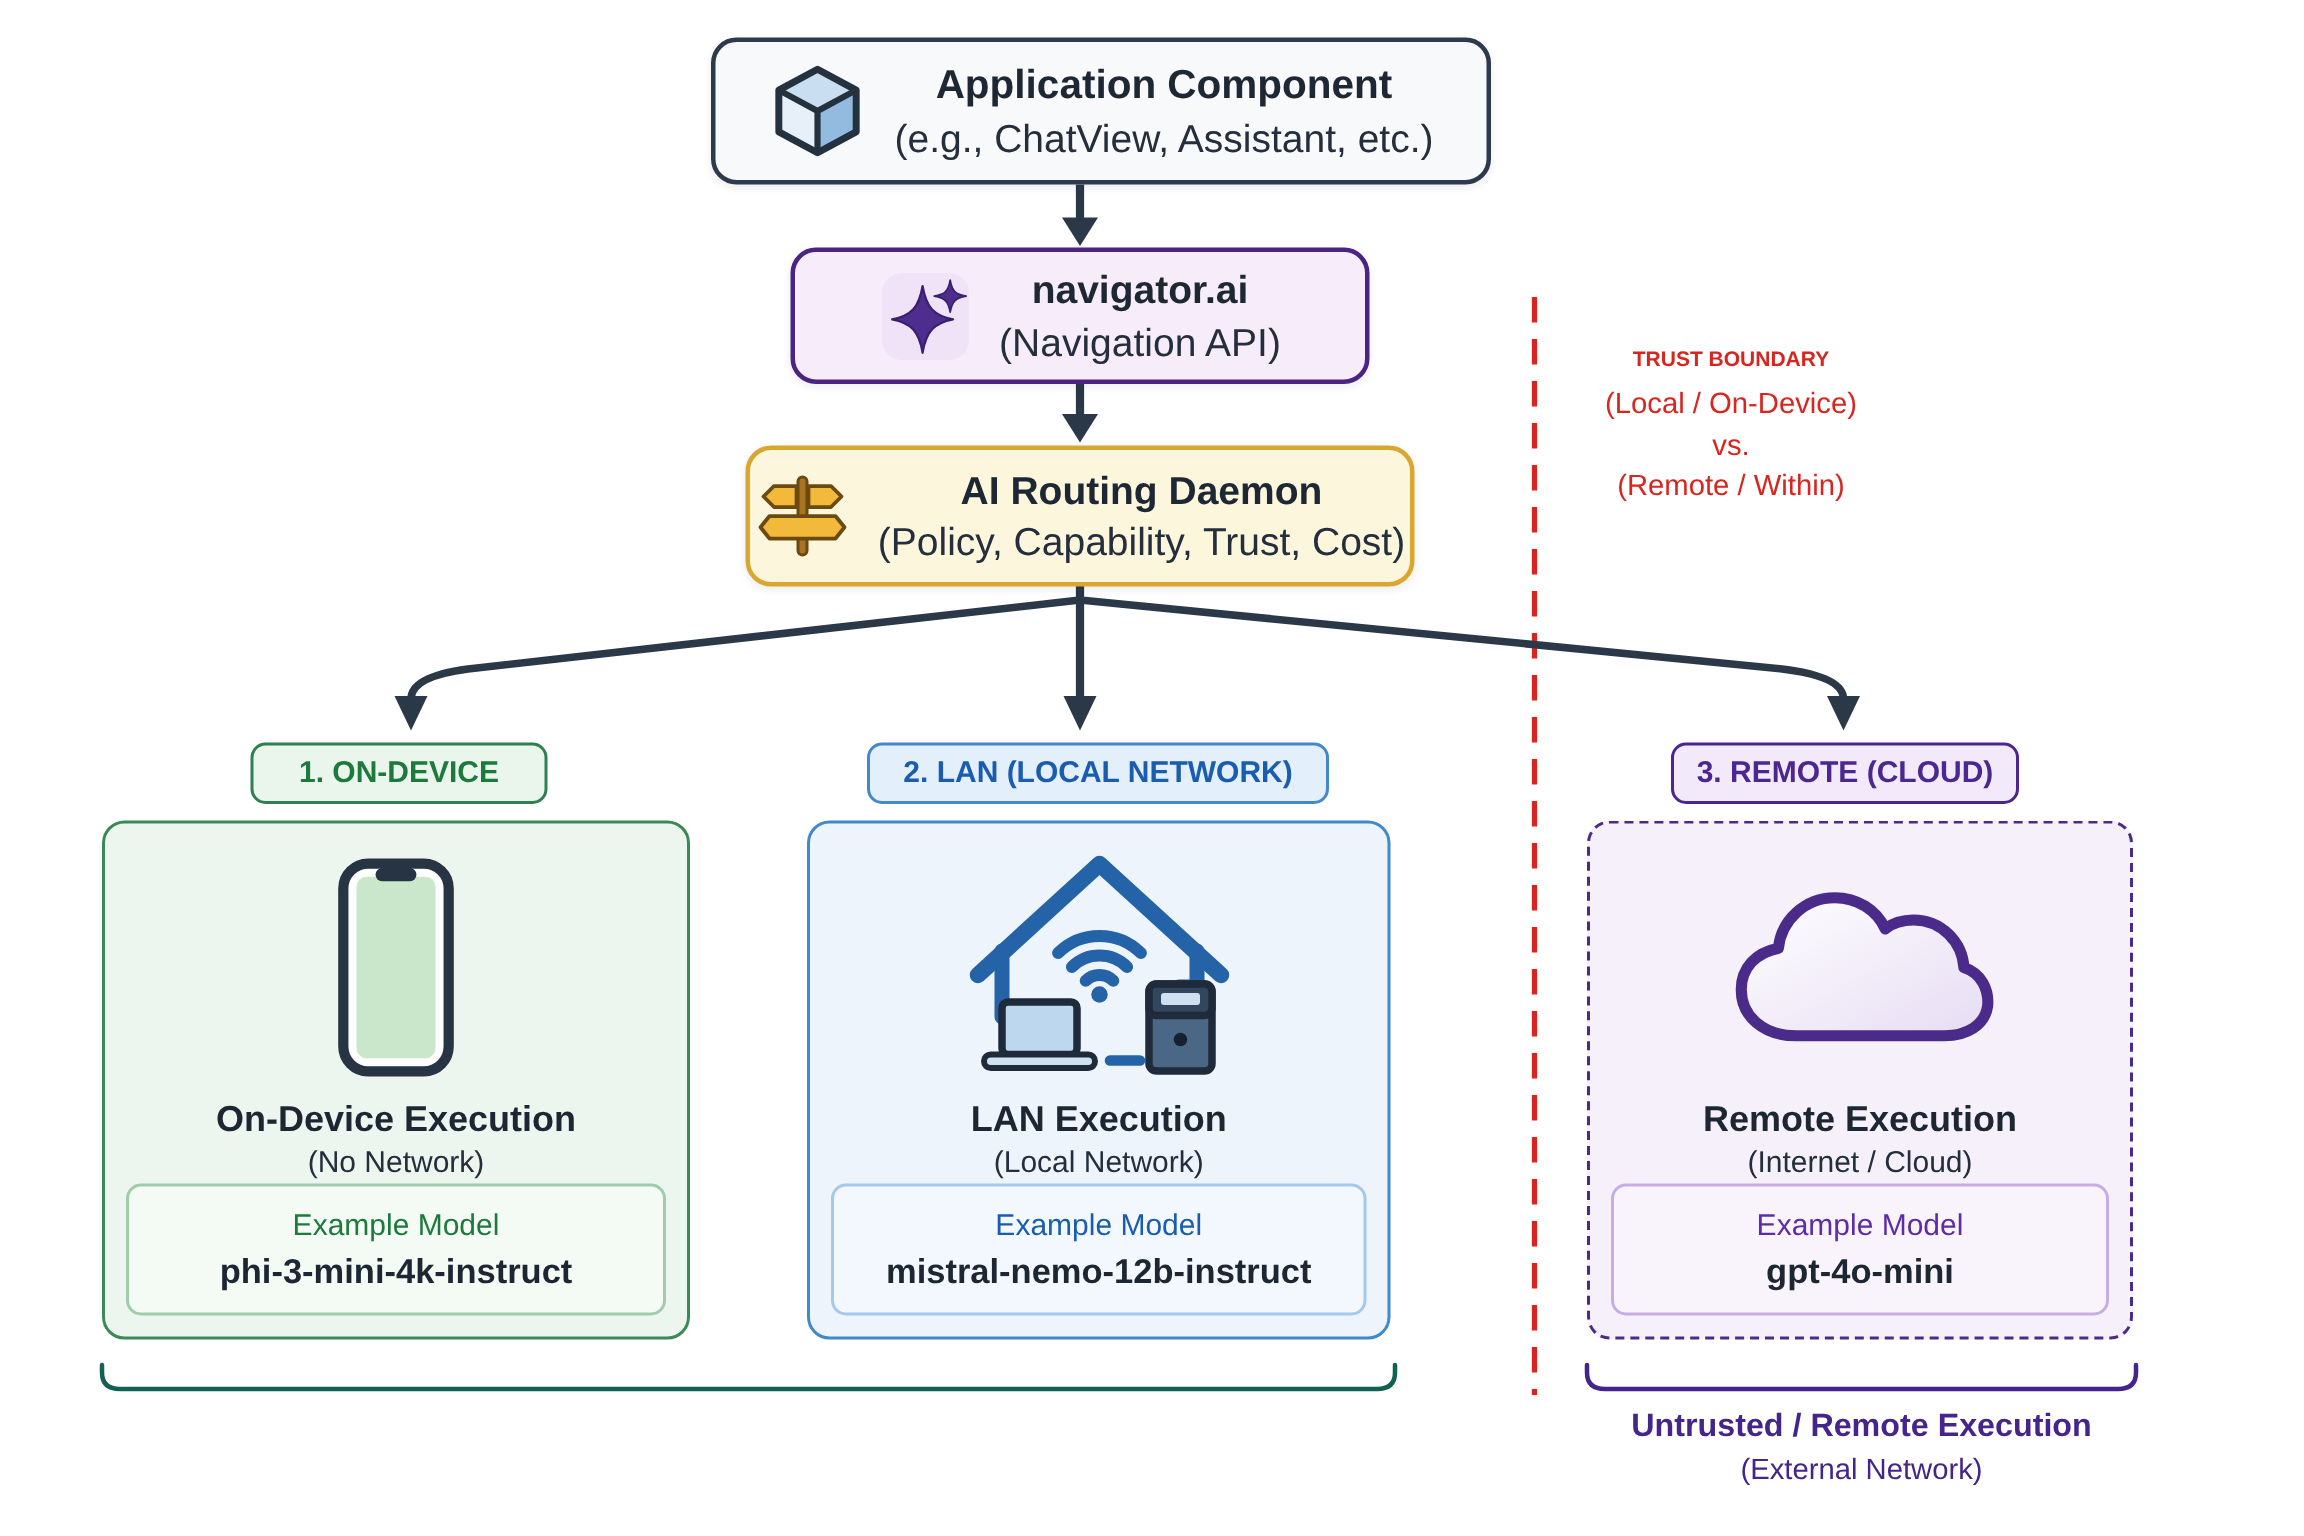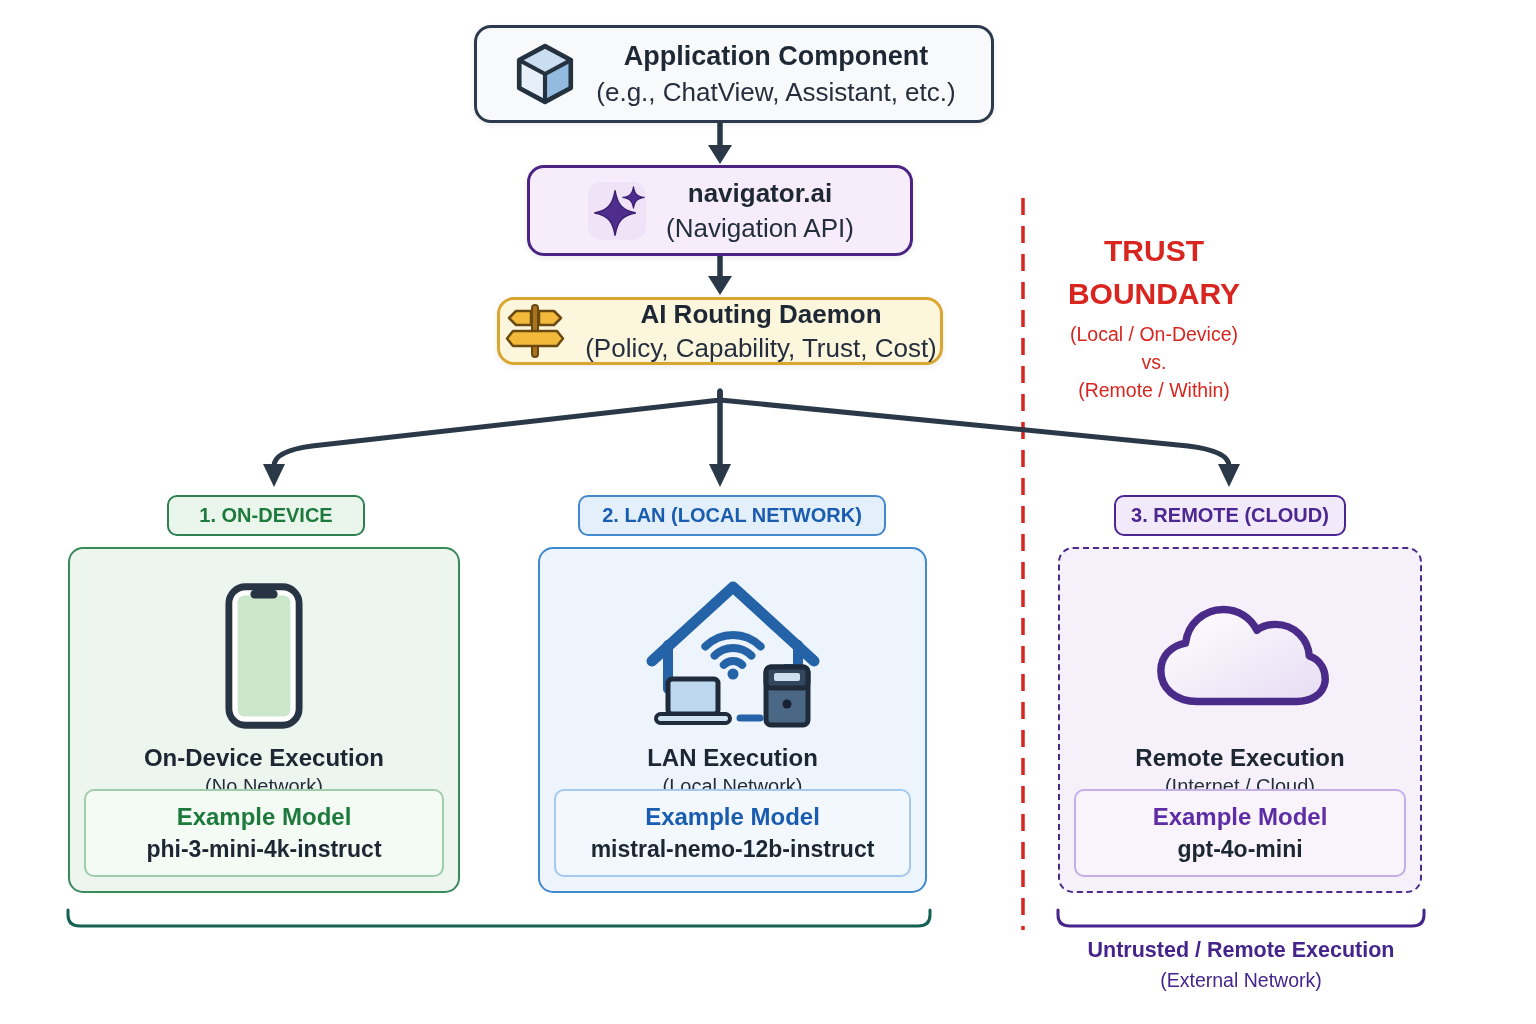--- a/index.html
+++ b/index.html
@@ -13,56 +13,56 @@
   .node{
     position:absolute;display:flex;align-items:center;justify-content:center;gap:18px;
     border-radius:17px;box-shadow:0 2px 6px rgba(20,30,50,.08);box-sizing:border-box;
   }
   .node-text{display:flex;flex-direction:column;align-items:center;line-height:1.25;}
   .node-title{font-weight:bold;font-size:27px;color:#1e2835;}
   .node-sub{font-size:26px;color:#242e3c;margin-top:2px;}
   .node.app{left:474px;top:25px;width:520px;height:98px;background:#f8f9fa;border:3px solid #2d3a4d;}
   .node.nav{left:527px;top:165px;width:386px;height:91px;background:#f6ecfa;border:3px solid #4a2383;}
   .node.nav .node-title{font-size:26px;}
-  .node.daemon{left:497px;top:297px;width:446px;height:68px;background:#fcf6dc;border:3px solid #d9a62f;}
+  .node.daemon{left:497px;top:297px;width:446px;height:94px;background:#fcf6dc;border:3px solid #d9a62f;}
   .node.daemon .node-title{font-size:26px;}
 
   
   .trust-note{position:absolute;left:1036px;top:230px;width:236px;text-align:center;line-height:1.42;}
-  .tb-title{color:#d9251f;font-weight:bold;font-size:30px;margin-bottom:6px;}
+  .tb-title{color:#d9251f;font-weight:bold;font-size:14px;margin-bottom:6px;}
   .tb-line{color:#d9251f;font-size:19.5px;}
 
   
   .chip{
     position:absolute;top:495px;height:41px;display:flex;align-items:center;justify-content:center;
     border-radius:10px;font-weight:bold;font-size:20px;box-sizing:border-box;background:#fff;
   }
   .chip.green{left:167px;width:198px;background:#eaf6ec;border:2.5px solid #2f8050;color:#1e7a3c;}
   .chip.blue{left:578px;width:308px;background:#e3effb;border:2.5px solid #4488cc;color:#1a5cb0;}
   .chip.purple{left:1114px;width:232px;background:#f2eafa;border:2.5px solid #4b2691;color:#4c2691;}
 
   
   .branch{
     position:absolute;top:547px;height:346px;border-radius:15px;box-sizing:border-box;
-    display:flex;flex-direction:column;align-items:center;padding-top:23px;
+    display:flex;flex-direction:column;align-items:center;padding-top:12px;
   }
   .branch.green{left:68px;width:392px;background:#edf6ee;border:2.5px solid #3a8a58;}
   .branch.blue{left:538px;width:389px;background:#eef4fc;border:2.5px solid #4189cd;}
   .branch.purple{left:1058px;width:364px;background:#f6f0fb;border:2.5px dashed #4b2b8a;text-align:right;}
   .icon-wrap{height:168px;display:flex;align-items:center;justify-content:center;}
   .branch-title{font-weight:bold;font-size:24px;color:#1c2733;margin-top:4px;}
   .branch-sub{font-size:20px;color:#242e3c;margin-top:3px;}
   .example{
     position:absolute;left:14px;right:14px;bottom:14px;height:88px;border-radius:10px;box-sizing:border-box;
     display:flex;flex-direction:column;align-items:center;justify-content:center;gap:5px;
   }
   .branch.green .example{background:#f4faf4;border:2px solid #9fcdaa;}
   .branch.blue .example{background:#f2f8fd;border:2px solid #a4c9ec;}
   .branch.purple .example{background:#f9f4fc;border:2px solid #c5aee3;}
-  .example-label{font-weight:bold;font-size:24px;}
+  .example-label{font-weight:normal;font-size:20px;}
   .branch.green .example-label{color:#1e7a3c;}
   .branch.blue .example-label{color:#1a5cb0;}
   .branch.purple .example-label{color:#5e2da5;}
   .example-model{font-weight:bold;font-size:23px;color:#1c2733;}
 
   
   .footer{position:absolute;top:936px;text-align:center;line-height:1.35;}
   .footer.trusted{left:199px;width:600px;color:#136152;}
   .footer.untrusted{left:1041px;width:400px;color:#45258b;}
   .footer-title{font-weight:bold;font-size:21.5px;}

